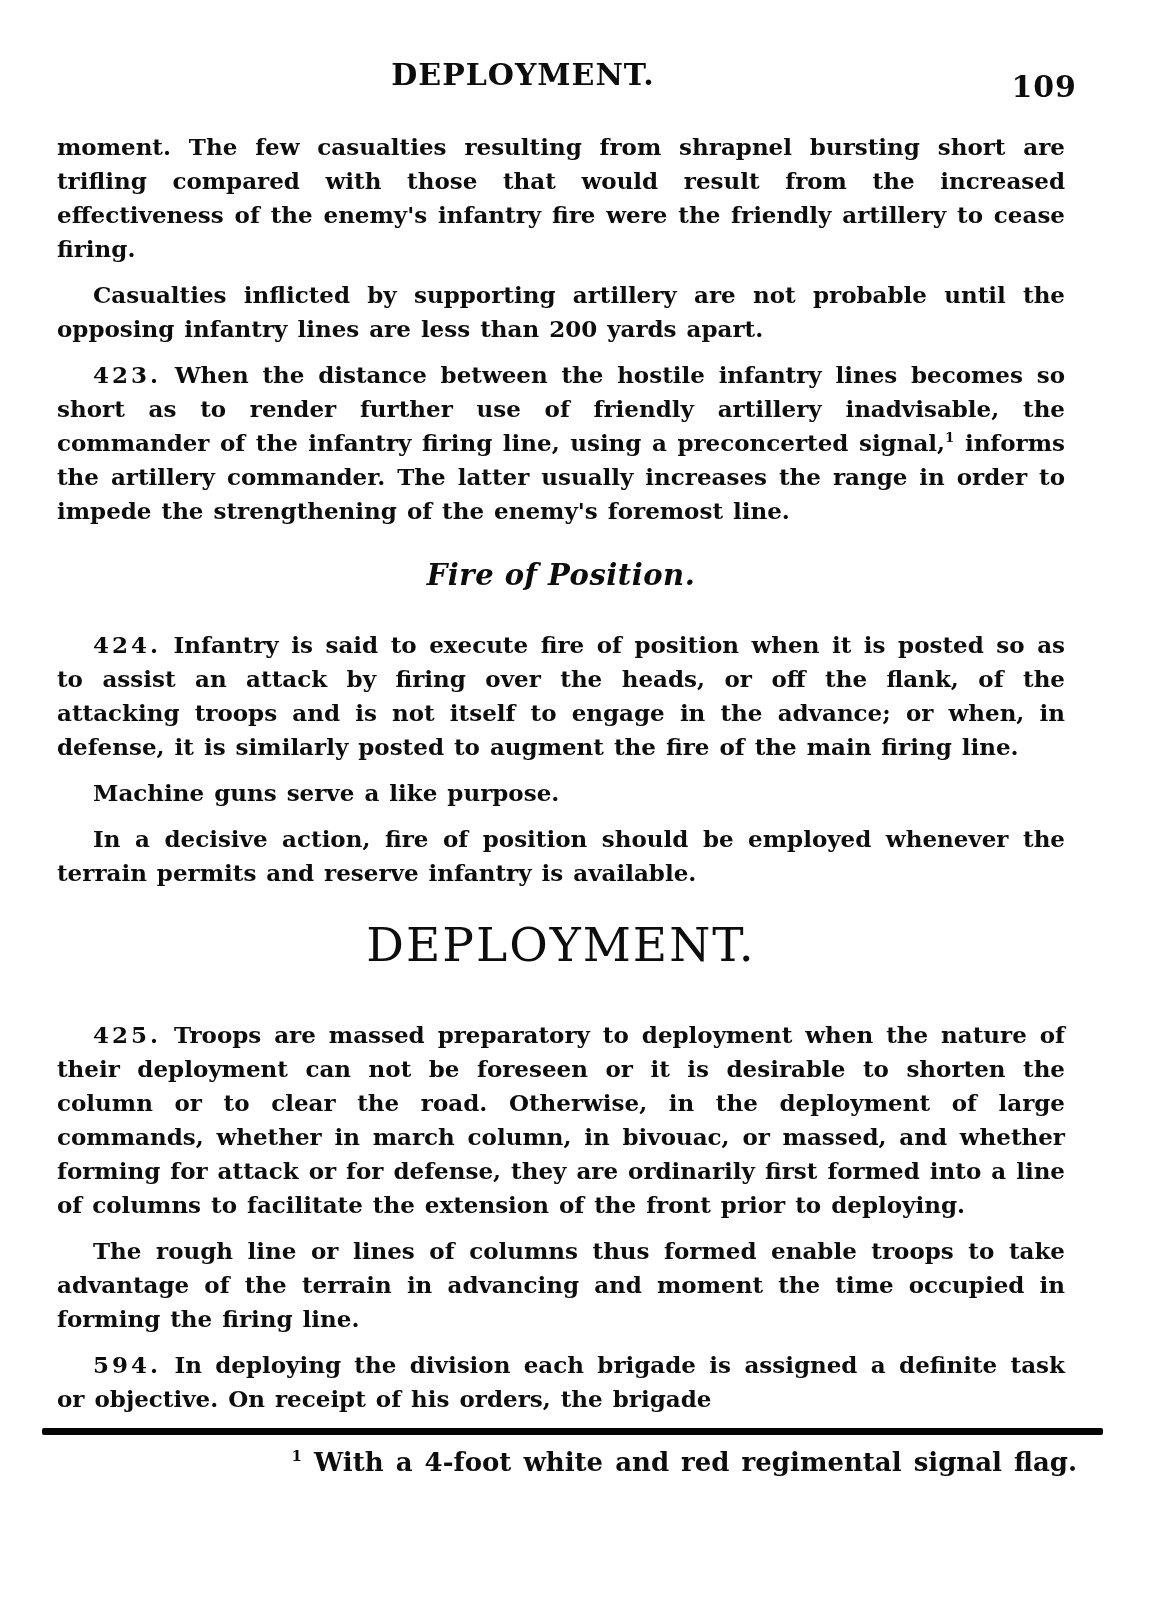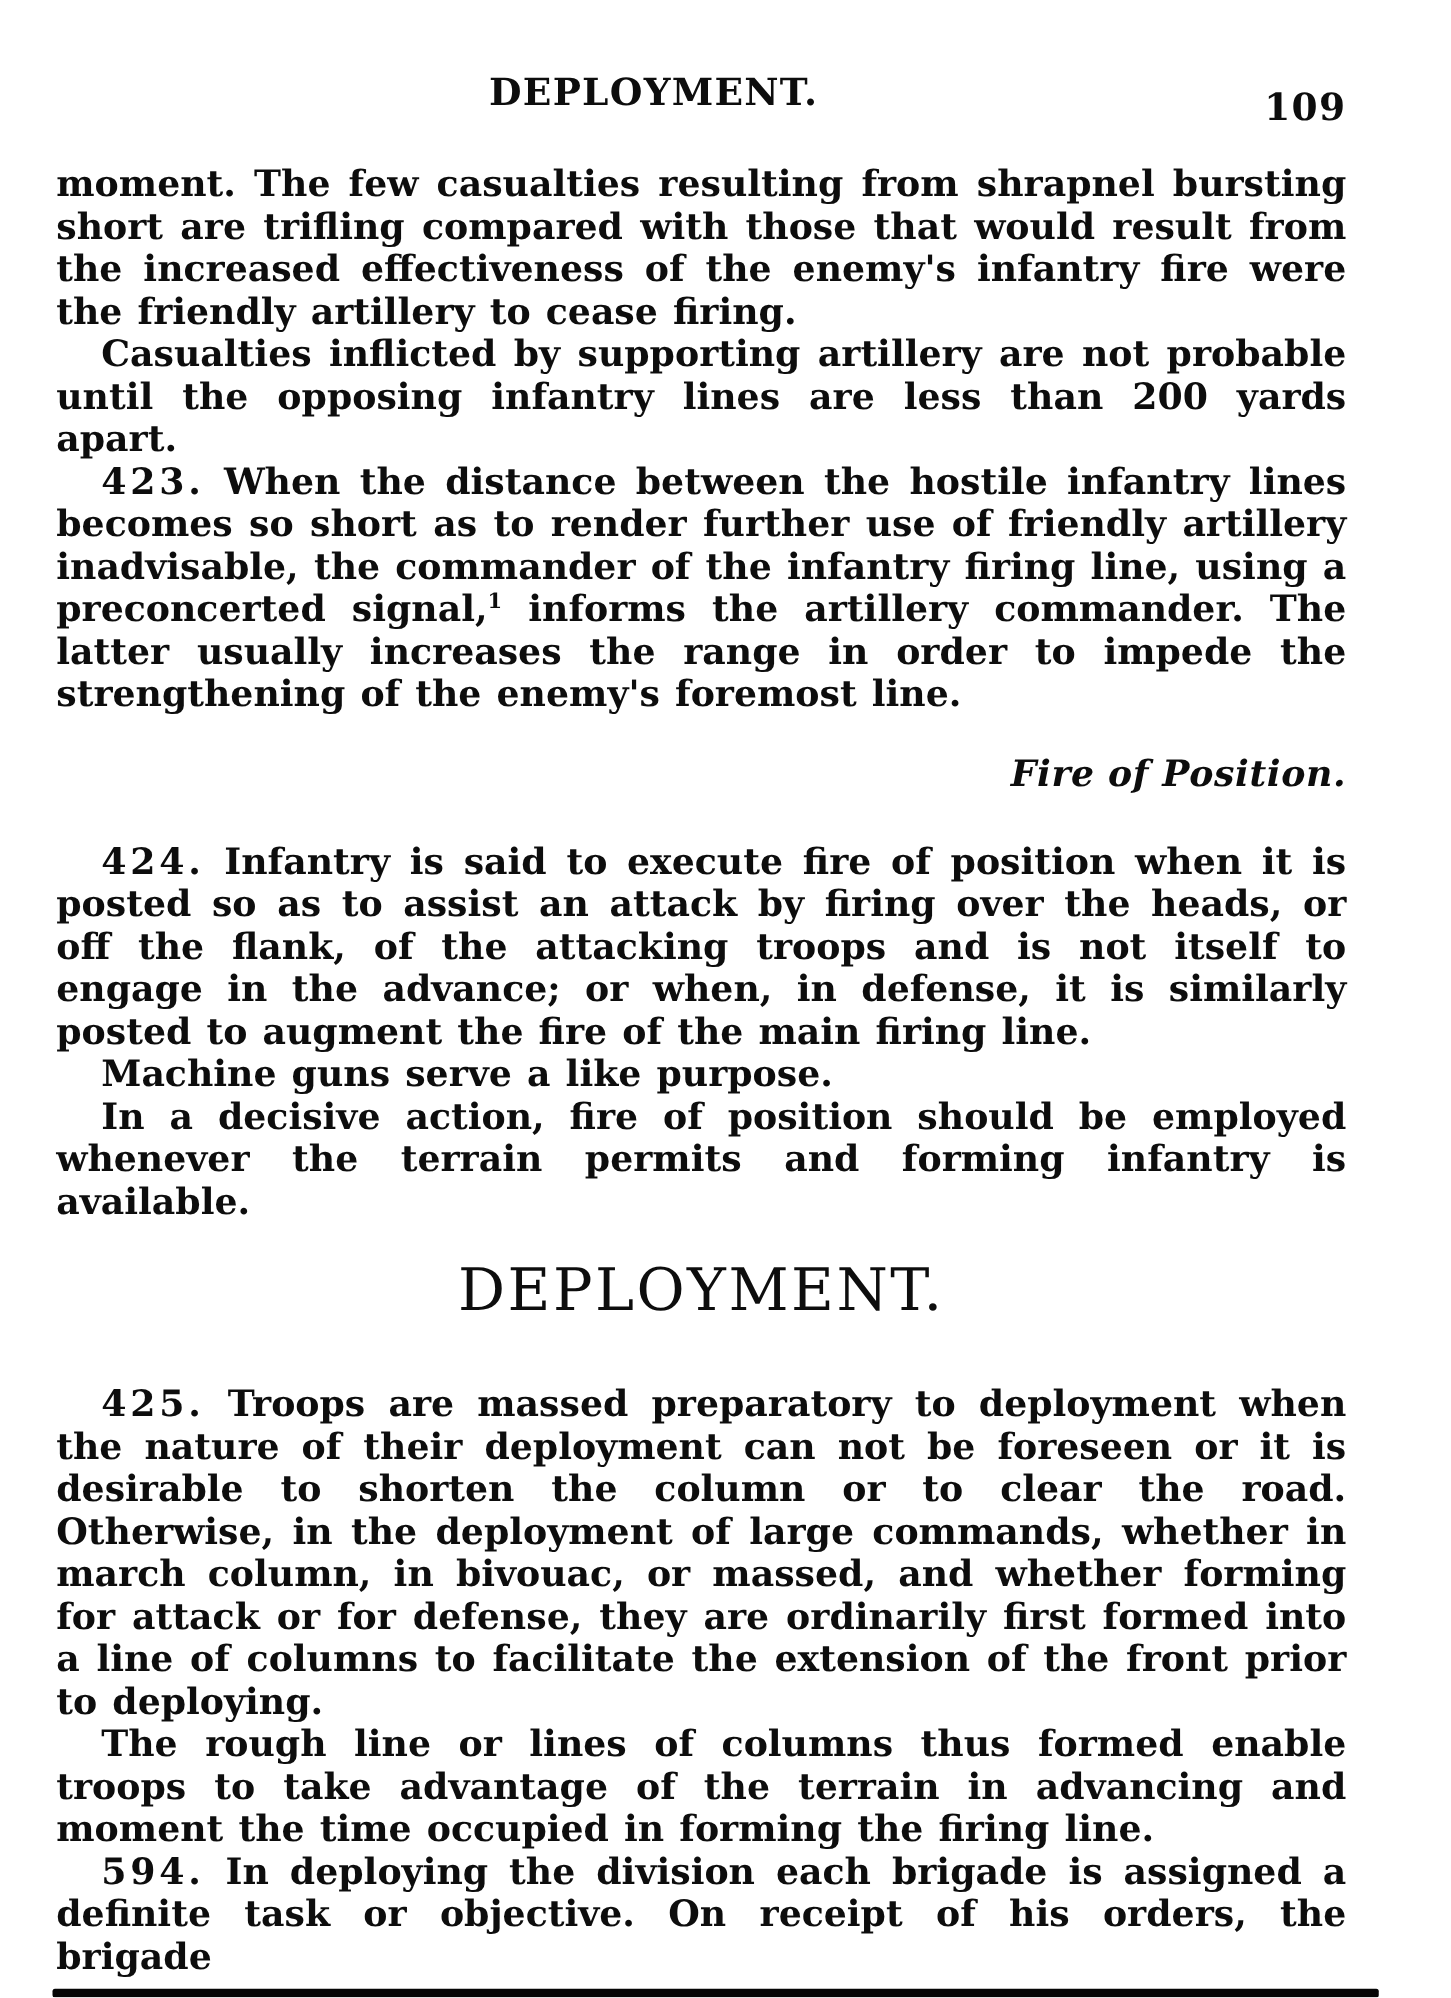--- a/index.html
+++ b/index.html
@@ -31,22 +31,22 @@
   .rh-title {
     position: relative;
     left: -38px;
   }
   .rh-page {
     position: absolute;
     right: 0;
     top: 12px;
   }
   .body-para {
-    margin: 0;
-    font-size: 29px;
+    margin: 12px;
+    font-size: 23px;
     line-height: 34px;
     text-align: justify;
     text-indent: 36px;
     word-spacing: 2px;
   }
   .first-para {
     margin-top: 36px;
     text-indent: 0;
   }
   .para-num {
@@ -55,21 +55,21 @@
   .fn-ref {
     font-size: 58%;
     line-height: 0;
     vertical-align: super;
   }
   .section-heading {
     margin: 30px 0 36px 0;
     font-size: 29px;
     font-style: italic;
     font-weight: 700;
-    text-align: right;
+    text-align: center;
     letter-spacing: 0.5px;
   }
   .chapter-heading {
     margin: 26px 0 44px 0;
     font-size: 47px;
     line-height: 58px;
     font-weight: 400;
     text-align: center;
     letter-spacing: 2px;
   }
@@ -102,21 +102,21 @@
   <p class="body-para">Casualties inflicted by supporting artillery are not probable until the opposing infantry lines are less than 200 yards apart.</p>
 
   <p class="body-para"><span class="para-num">423.</span><span> When the distance between the hostile infantry lines becomes so short as to render further use of friendly artillery inadvisable, the commander of the infantry firing line, using a preconcerted signal,</span><sup class="fn-ref">1</sup><span> informs the artillery commander. The latter usually increases the range in order to impede the strengthening of the enemy's foremost line.</span></p>
 
   <h3 class="section-heading">Fire of Position.</h3>
 
   <p class="body-para"><span class="para-num">424.</span><span> Infantry is said to execute fire of position when it is posted so as to assist an attack by firing over the heads, or off the flank, of the attacking troops and is not itself to engage in the advance; or when, in defense, it is similarly posted to augment the fire of the main firing line.</span></p>
 
   <p class="body-para">Machine guns serve a like purpose.</p>
 
-  <p class="body-para">In a decisive action, fire of position should be employed whenever the terrain permits and forming infantry is available.</p>
+  <p class="body-para">In a decisive action, fire of position should be employed whenever the terrain permits and reserve infantry is available.</p>
 
   <h2 class="chapter-heading">DEPLOYMENT.</h2>
 
   <p class="body-para"><span class="para-num">425.</span><span> Troops are massed preparatory to deployment when the nature of their deployment can not be foreseen or it is desirable to shorten the column or to clear the road. Otherwise, in the deployment of large commands, whether in march column, in bivouac, or massed, and whether forming for attack or for defense, they are ordinarily first formed into a line of columns to facilitate the extension of the front prior to deploying.</span></p>
 
   <p class="body-para">The rough line or lines of columns thus formed enable troops to take advantage of the terrain in advancing and moment the time occupied in forming the firing line.</p>
 
   <p class="body-para"><span class="para-num">594.</span><span> In deploying the division each brigade is assigned a definite task or objective. On receipt of his orders, the brigade</span></p>
 
   <div class="footnote-rule"></div>

